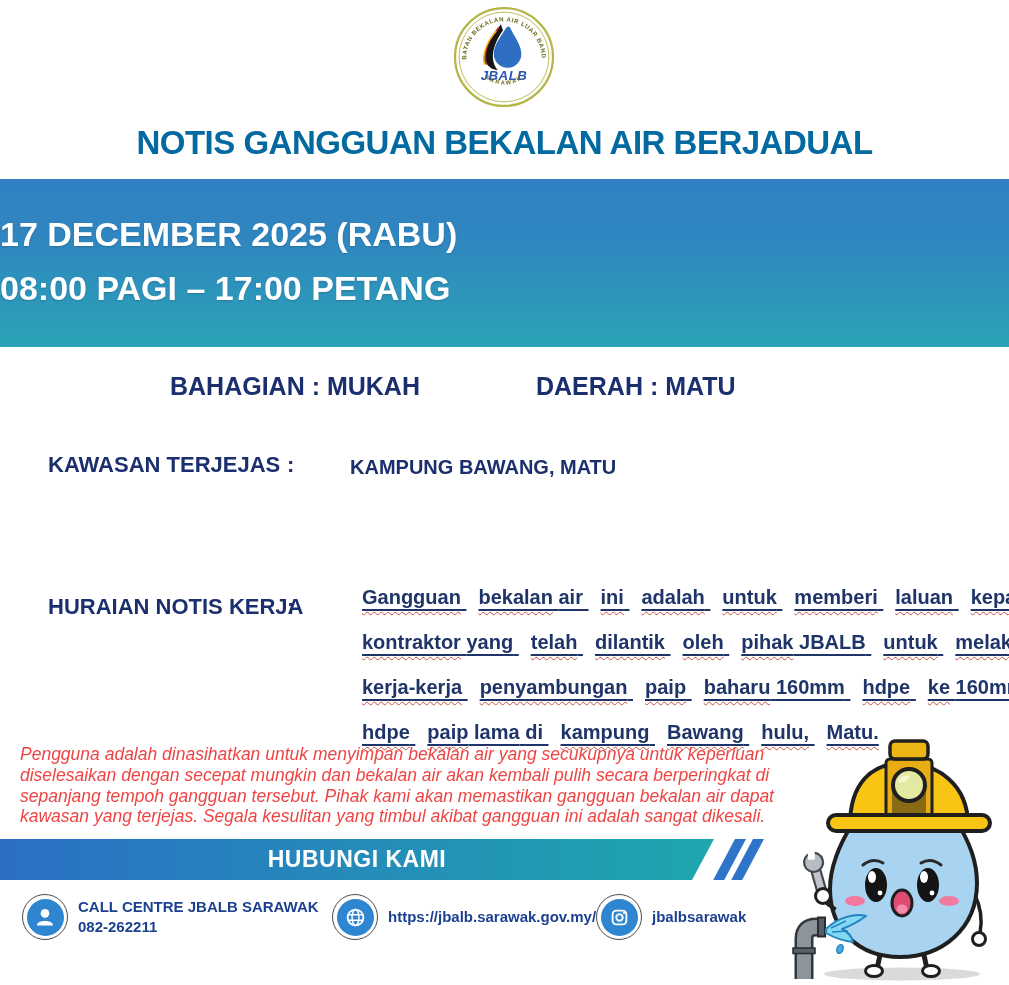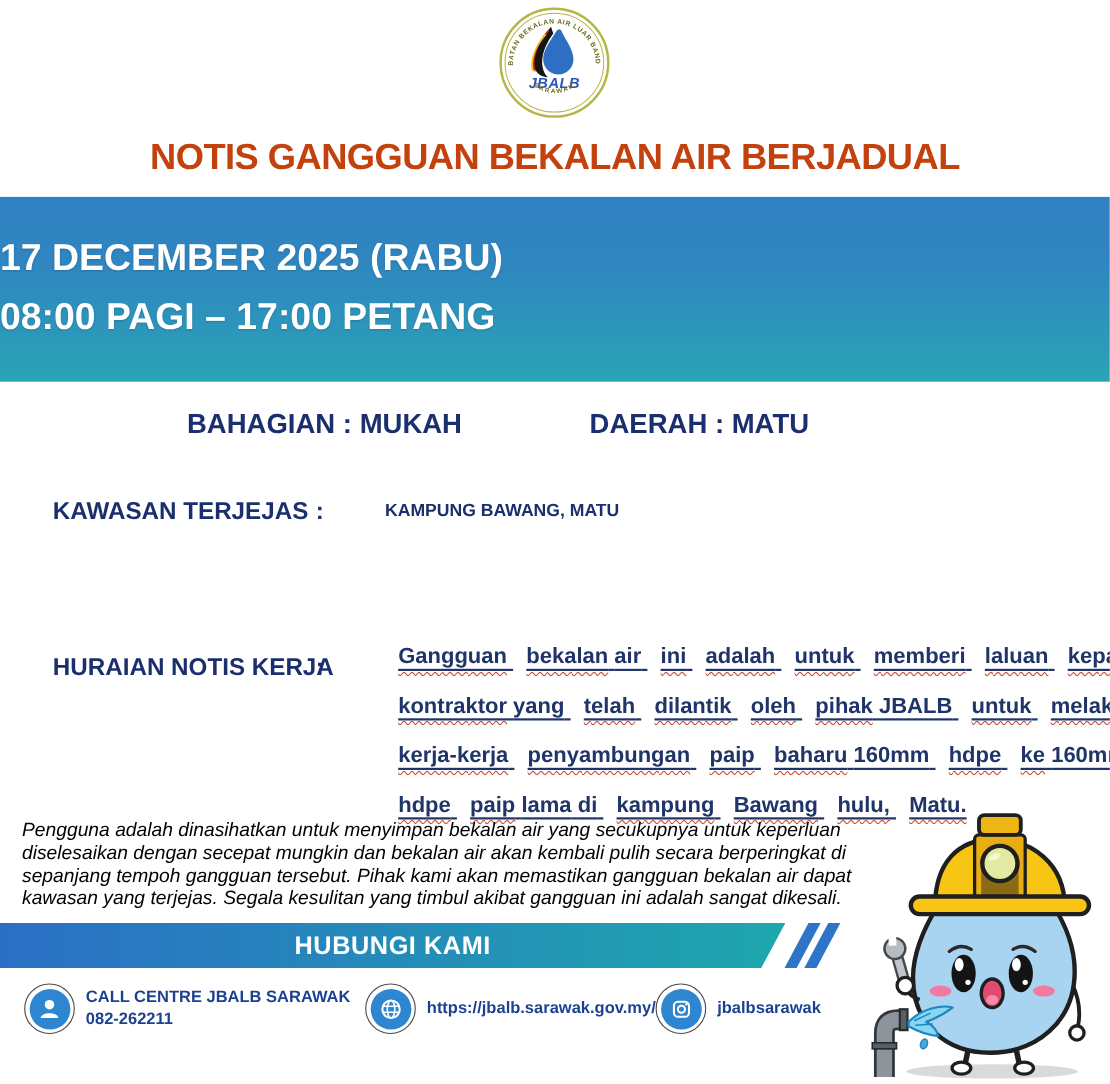--- a/index.html
+++ b/index.html
@@ -5,52 +5,52 @@
   html,body{margin:0;padding:0;background:#fff;}
   .page{
     position:relative;width:1009px;height:985px;background:#ffffff;overflow:hidden;
     font-family:"Liberation Sans",sans-serif;
   }
   
   .logo{position:absolute;left:452px;top:6px;width:104px;height:102px;}
   
   .title{
     position:absolute;left:0;top:124px;width:100%;text-align:center;
-    font-size:33px;font-weight:bold;letter-spacing:-0.5px;color:#c2410c;
+    font-size:33px;font-weight:bold;letter-spacing:-0.5px;color:#0369a1;
   }
   
   .banner{
     position:absolute;left:0;top:179px;width:100%;height:168px;
     background:linear-gradient(180deg,#3181c2 0%,#2f86c0 35%,#2ba3b6 100%);
     color:#ffffff;text-align:left;
   }
   .banner .line{font-size:34px;font-weight:bold;line-height:54px;text-shadow:0 1px 2px rgba(0,0,0,0.18);}
   .banner .line1{margin-top:28px;}
   
   .region{position:absolute;top:372px;font-size:25px;font-weight:bold;color:#1b2f6e;white-space:nowrap;}
   .bahagian{left:170px;}
   .daerah{left:536px;}
   
   .fieldlabel{position:absolute;left:48px;font-size:22px;font-weight:bold;color:#1b2f6e;white-space:nowrap;}
   .fieldcolon{position:absolute;left:287px;font-size:22px;font-weight:bold;color:#1b2f6e;}
   .kawasan-label,.kawasan-colon{top:452px;}
   .kawasan-value{
-    position:absolute;left:350px;top:456px;font-size:16px;font-weight:bold;color:#1b2f6e;white-space:nowrap;
+    position:absolute;left:350px;top:456px;font-size:20px;font-weight:bold;color:#1b2f6e;white-space:nowrap;
   }
   .huraian-label,.huraian-colon{top:594px;}
   .huraian-lines{position:absolute;left:350px;top:586px;}
   .huraian-line{
     font-size:20px;font-weight:bold;color:#1f3468;white-space:nowrap;height:45px;
     text-decoration:underline;text-decoration-color:#1f3468;text-decoration-thickness:1.5px;text-underline-offset:5px;
   }
   .huraian-line .sq{
     text-decoration:underline wavy #c8503c;text-decoration-thickness:1px;text-underline-offset:7px;margin-left:12px;
   }
   
-  .advisory{position:absolute;left:20px;top:744px;color:#000000;}
+  .advisory{position:absolute;left:20px;top:744px;color:#ef4444;}
   .advisory .aline{font-size:17.5px;font-style:italic;font-weight:500;line-height:20.8px;white-space:nowrap;}
   
   .contact-banner{
     position:absolute;left:0;top:839px;width:714px;height:41px;
     background:linear-gradient(90deg,#2b6fc5 0%,#1ea7ad 100%);
     clip-path:polygon(0 0,100% 0,calc(100% - 22px) 100%,0 100%);
     color:#fff;text-align:center;font-size:23px;font-weight:bold;line-height:41px;letter-spacing:0.5px;
   }
   .slash{
     position:absolute;top:839px;width:11px;height:41px;background:#2e74c8;

